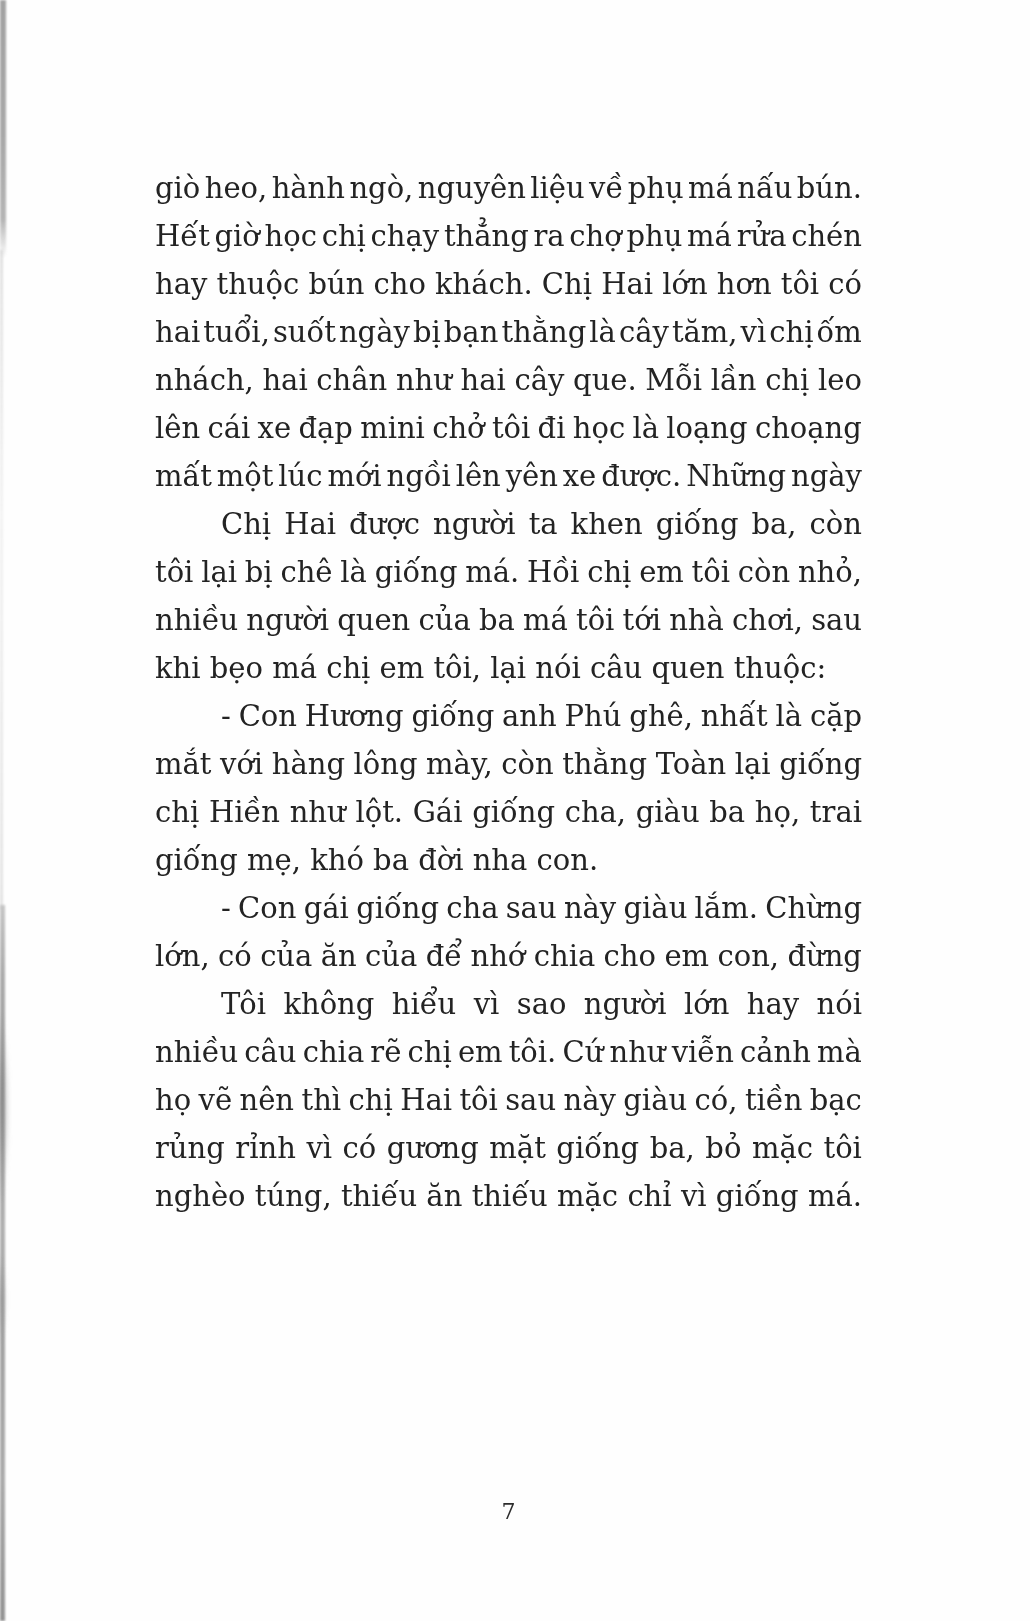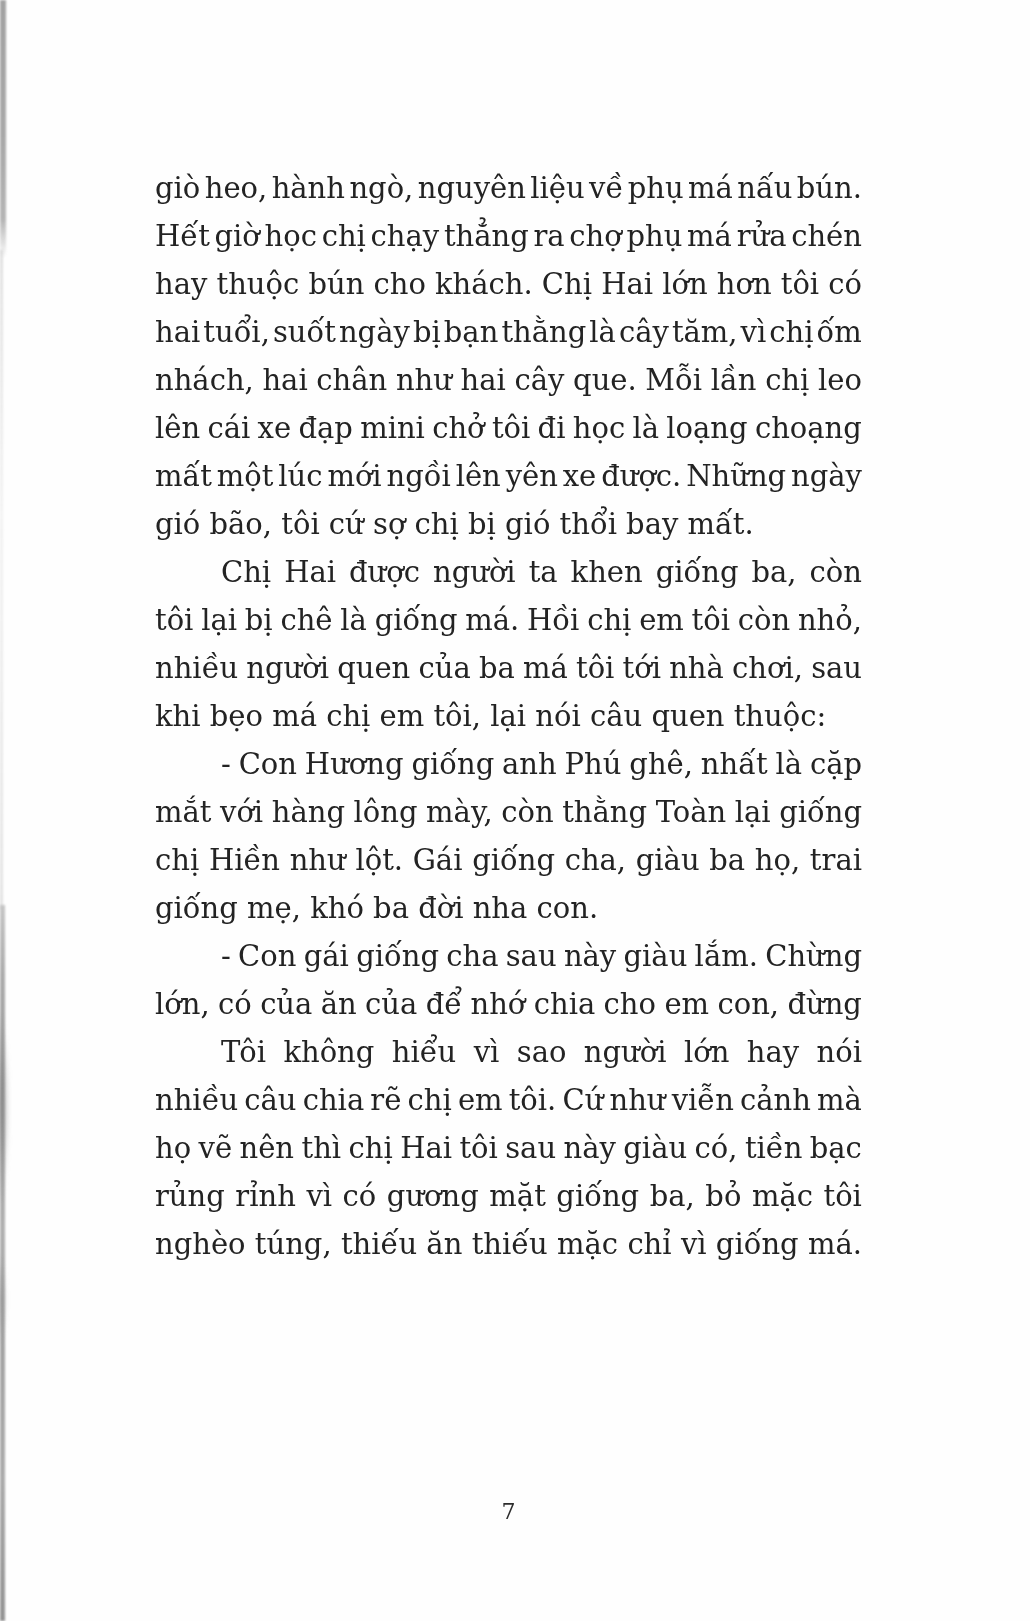--- a/index.html
+++ b/index.html
@@ -196,21 +196,20 @@
         <span>lúc</span>
         <span>mới</span>
         <span>ngồi</span>
         <span>lên</span>
         <span>yên</span>
         <span>xe</span>
         <span>được.</span>
         <span>Những</span>
         <span>ngày</span>
       </div>
-      <div class="line">gió bão, tôi cứ sợ chị bị gió thổi bay mất.</div>
       <div class="line indent justify">
         <span>Chị</span>
         <span>Hai</span>
         <span>được</span>
         <span>người</span>
         <span>ta</span>
         <span>khen</span>
         <span>giống</span>
         <span>ba,</span>
         <span>còn</span>

